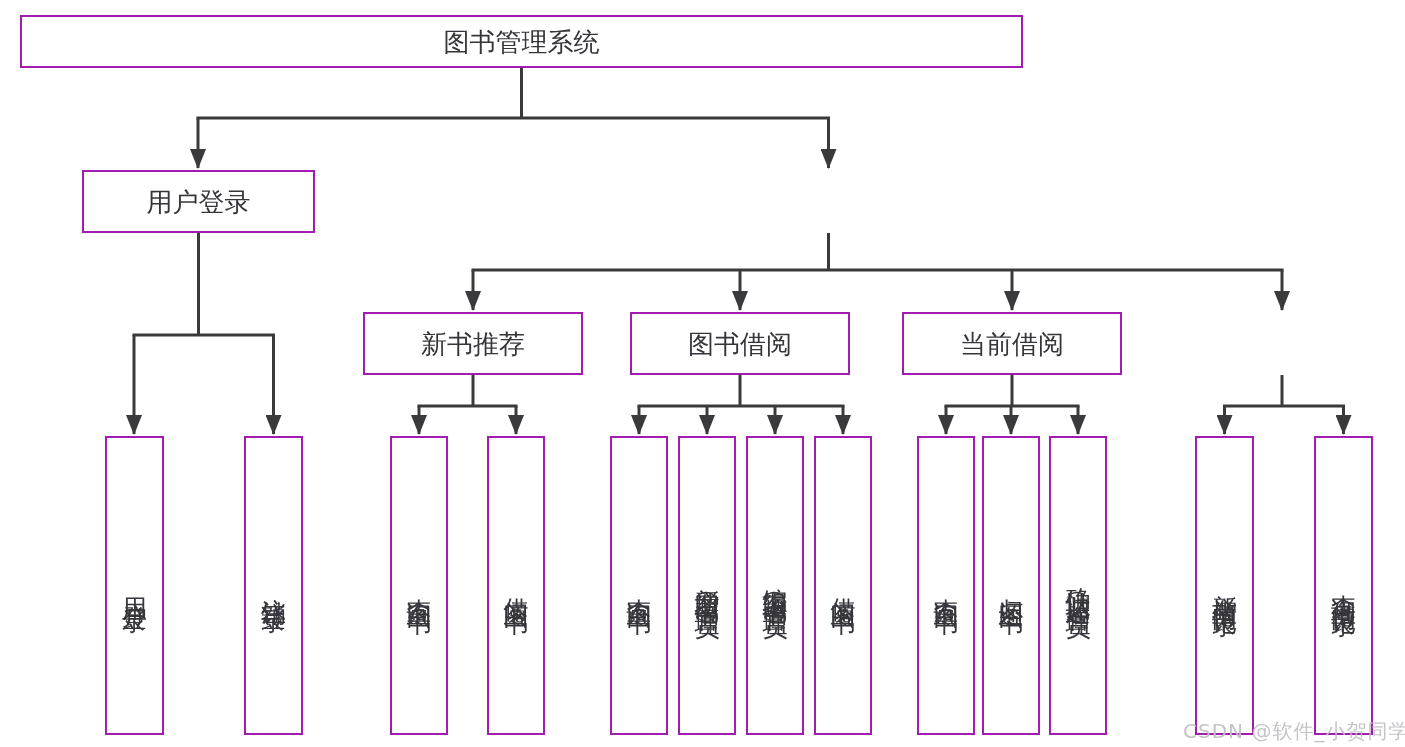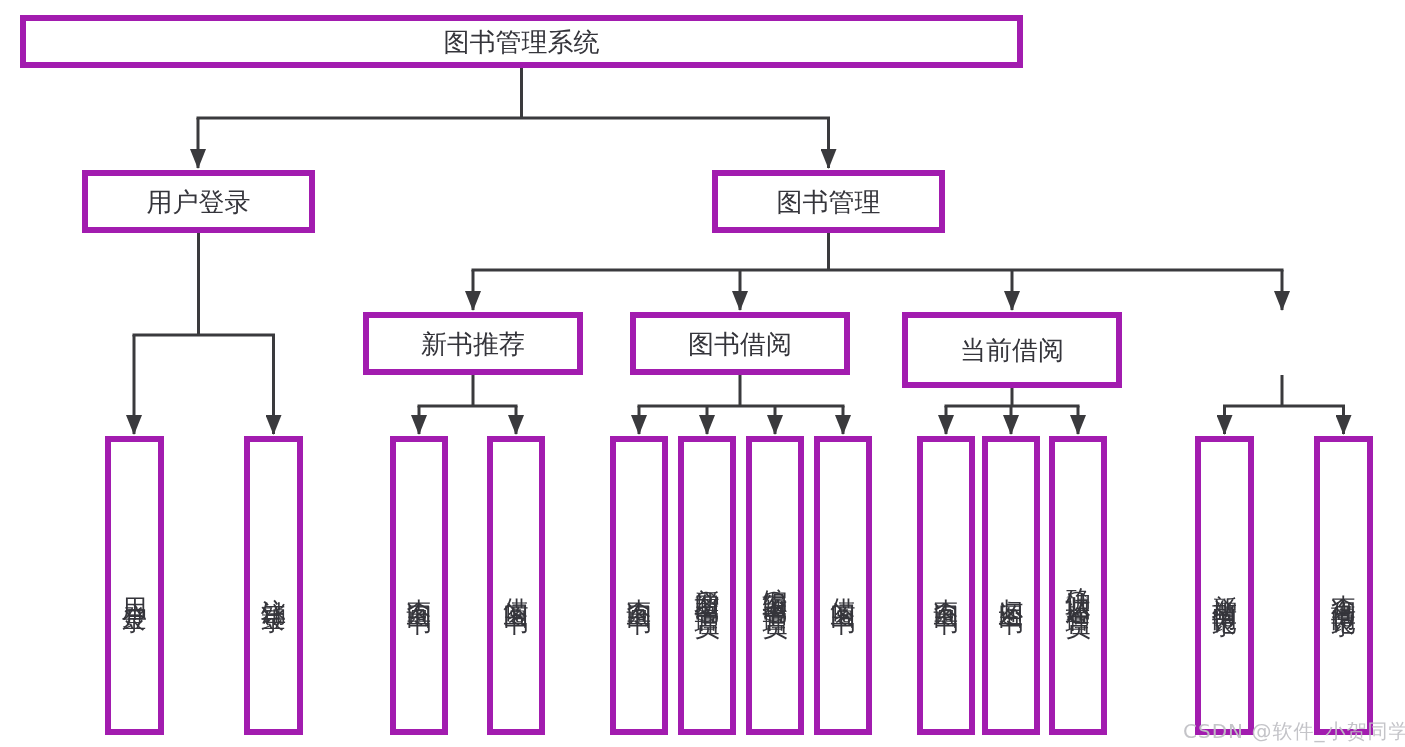--- a/index.html
+++ b/index.html
@@ -18,21 +18,21 @@
   svg.connectors {
     position: absolute;
     left: 0; top: 0;
     width: 1405px;
     height: 747px;
     z-index: 1;
   }
   .node {
     position: absolute;
     box-sizing: border-box;
-    border: 6px solid #a21caf;
+    border: 2px solid #a21caf;
     background: #ffffff;
     display: flex;
     align-items: center;
     justify-content: center;
     z-index: 2;
   }
   .node .lbl {
     color: #35353b;
     font-size: 26px;
     line-height: 1;
@@ -112,31 +112,28 @@
     </g>
   </svg>
 
   <div class="node" style="left:20px;top:15px;width:1003px;height:53px">
     <span class="lbl">图书管理系统</span>
   </div>
 
   <div class="node" style="left:82px;top:170px;width:233px;height:63px">
     <span class="lbl">用户登录</span>
   </div>
-  <div class="node" style="left:712px;top:170px;width:233px;height:63px">
-    <span class="lbl">图书管理</span>
-  </div>
 
   <div class="node" style="left:630px;top:312px;width:220px;height:63px">
     <span class="lbl">图书借阅</span>
   </div>
   <div class="node" style="left:363px;top:312px;width:220px;height:63px">
     <span class="lbl">新书推荐</span>
   </div>
-  <div class="node" style="left:902px;top:312px;width:220px;height:76px">
+  <div class="node" style="left:902px;top:312px;width:220px;height:63px">
     <span class="lbl">当前借阅</span>
   </div>
 
   <div class="node vbox" style="left:105px;top:436px;width:59px;height:299px">
     <span class="lbl">用户登录</span>
   </div>
   <div class="node vbox" style="left:244px;top:436px;width:59px;height:299px">
     <span class="lbl">注销登录</span>
   </div>
 

